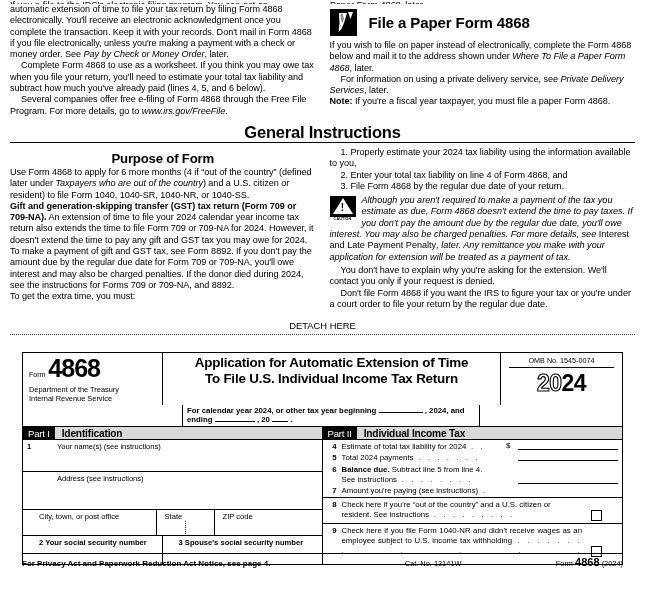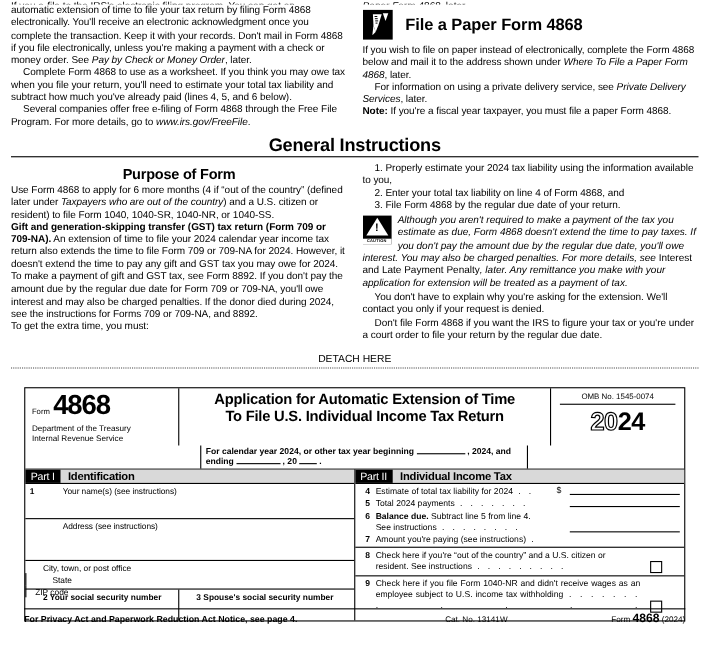--- a/index.html
+++ b/index.html
@@ -122,24 +122,24 @@
     letter-spacing: -0.2px;
   }
 
   .fld { border-bottom: 1px solid #000; position: relative; }
   .fld .lab { font-size: 7.6px; padding: 2px 0 0 0; letter-spacing: -0.05px; }
   .fld .num {
     font-size: 7.6px; font-weight: bold; position: absolute; left: 4px; top: 2px;
   }
   .pad-l { padding-left: 16px; margin-left: 34px; }
 
-  .row-split { display: flex; border-bottom: 1px solid #000; flex-direction: column; }
+  .row-split { display: flex; border-bottom: 1px solid #000; }
   .row-split > div { position: relative; }
   .cell-city { flex: 1; padding: 2px 0 0 16px; font-size: 7.6px; }
-  .cell-state { width: 58px; border-left: 1px solid #000; padding: 2px 0 0 8px; font-size: 7.6px; position: relative; text-align: center; }
+  .cell-state { width: 58px; border-left: 1px solid #000; padding: 2px 0 0 8px; font-size: 7.6px; position: relative; }
   .cell-state .dash { position: absolute; left: 28px; top: 11px; bottom: 1px; border-left: 1px dotted #333; }
   .cell-zip { width: 108px; border-left: 1px solid #000; padding: 2px 0 0 8px; font-size: 7.6px; }
 
   .row-ssn { display: flex; font-weight: bold; }
   .row-ssn > div { position: relative; padding: 2px 0 0 16px; font-size: 7.6px; }
   .ssn1 { flex: 1; }
   .ssn2 { width: 160px; border-left: 1.2px solid #000; }
 
   
   .p2line { display: flex; align-items: flex-start; font-size: 7.8px; position: relative;

